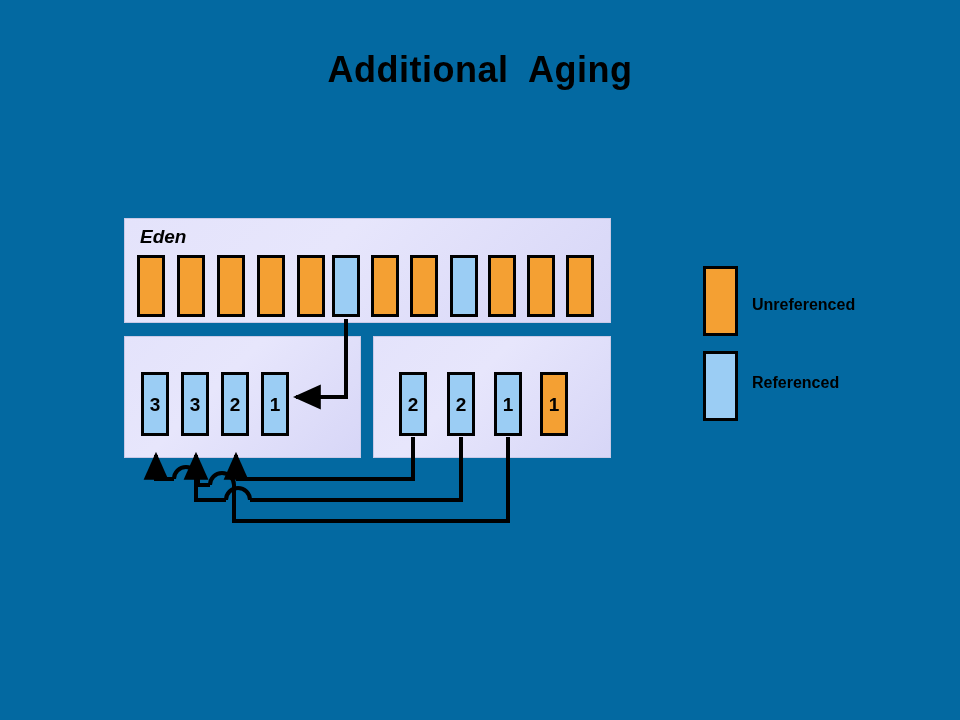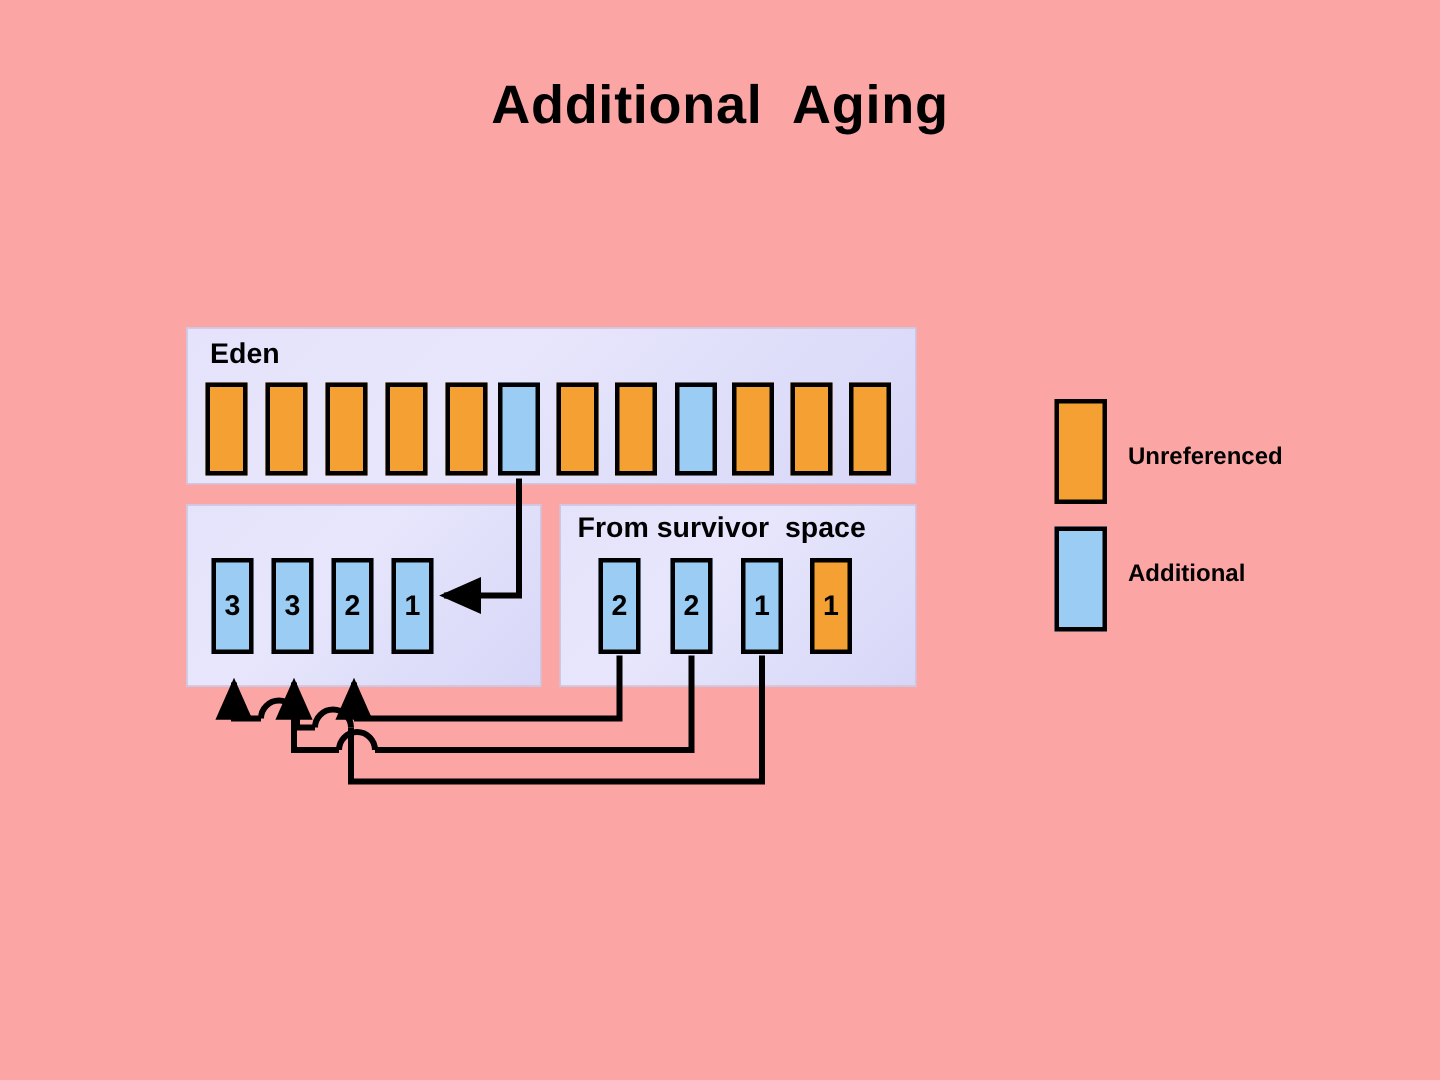--- a/index.html
+++ b/index.html
@@ -4,21 +4,21 @@
 <style>
   html, body {
     margin: 0;
     padding: 0;
     background: #ffffff;
   }
   #canvas {
     position: relative;
     width: 960px;
     height: 720px;
-    background: #fca5a5;
+    background: #0369a1;
     overflow: hidden;
     font-family: "Liberation Sans", sans-serif;
   }
 
   
   #title {
     position: absolute;
     left: 0;
     top: 49px;
     width: 960px;
@@ -43,21 +43,21 @@
     font-weight: bold;
     color: #000000;
     white-space: pre;
     letter-spacing: 0px;
   }
 
   #eden-panel   { left: 124px; top: 218px; width: 487px; height: 105px; }
   #to-panel     { left: 124px; top: 336px; width: 237px; height: 122px; }
   #from-panel   { left: 373px; top: 336px; width: 238px; height: 122px; }
 
-  #eden-label   { left: 140px; top: 226px; }
+  #eden-label   { left: 140px; top: 226px; font-style: italic; }
   #to-label     { left: 142px; top: 342px; }
   #from-label   { left: 385px; top: 342px; }
 
   
   .cell {
     position: absolute;
     border: 3px solid #000000;
     box-sizing: border-box;
     display: flex;
     align-items: center;
@@ -119,32 +119,31 @@
   <div class="cell eden-cell orange" style="left:566px"></div>
 
   <div class="panel" id="to-panel"></div>
 
   <div class="cell surv-cell blue" style="left:141px">3</div>
   <div class="cell surv-cell blue" style="left:181px">3</div>
   <div class="cell surv-cell blue" style="left:221px">2</div>
   <div class="cell surv-cell blue" style="left:261px">1</div>
 
   <div class="panel" id="from-panel"></div>
-  <div class="panel-label" id="from-label">From survivor  space</div>
 
   <div class="cell surv-cell blue" style="left:399px">2</div>
   <div class="cell surv-cell blue" style="left:447px">2</div>
   <div class="cell surv-cell blue" style="left:494px">1</div>
   <div class="cell surv-cell orange" style="left:540px">1</div>
 
   <div class="cell legend-cell orange" style="top:266px"></div>
   <div class="legend-text" style="top:296px">Unreferenced</div>
 
   <div class="cell legend-cell blue" style="top:351px"></div>
-  <div class="legend-text" style="top:374px">Additional</div>
+  <div class="legend-text" style="top:374px">Referenced</div>
 
   <svg id="wires" viewBox="0 0 960 720">
     <defs>
       <marker id="arrowhead" markerWidth="7" markerHeight="7" refX="6.2" refY="3.5" orient="auto" markerUnits="strokeWidth">
         <polygon points="0,0.4 7,3.5 0,6.6" fill="#000000"></polygon>
       </marker>
     </defs>
 
     <path d="M 346 319 L 346 397 L 296 397" marker-end="url(#arrowhead)"></path>
 

